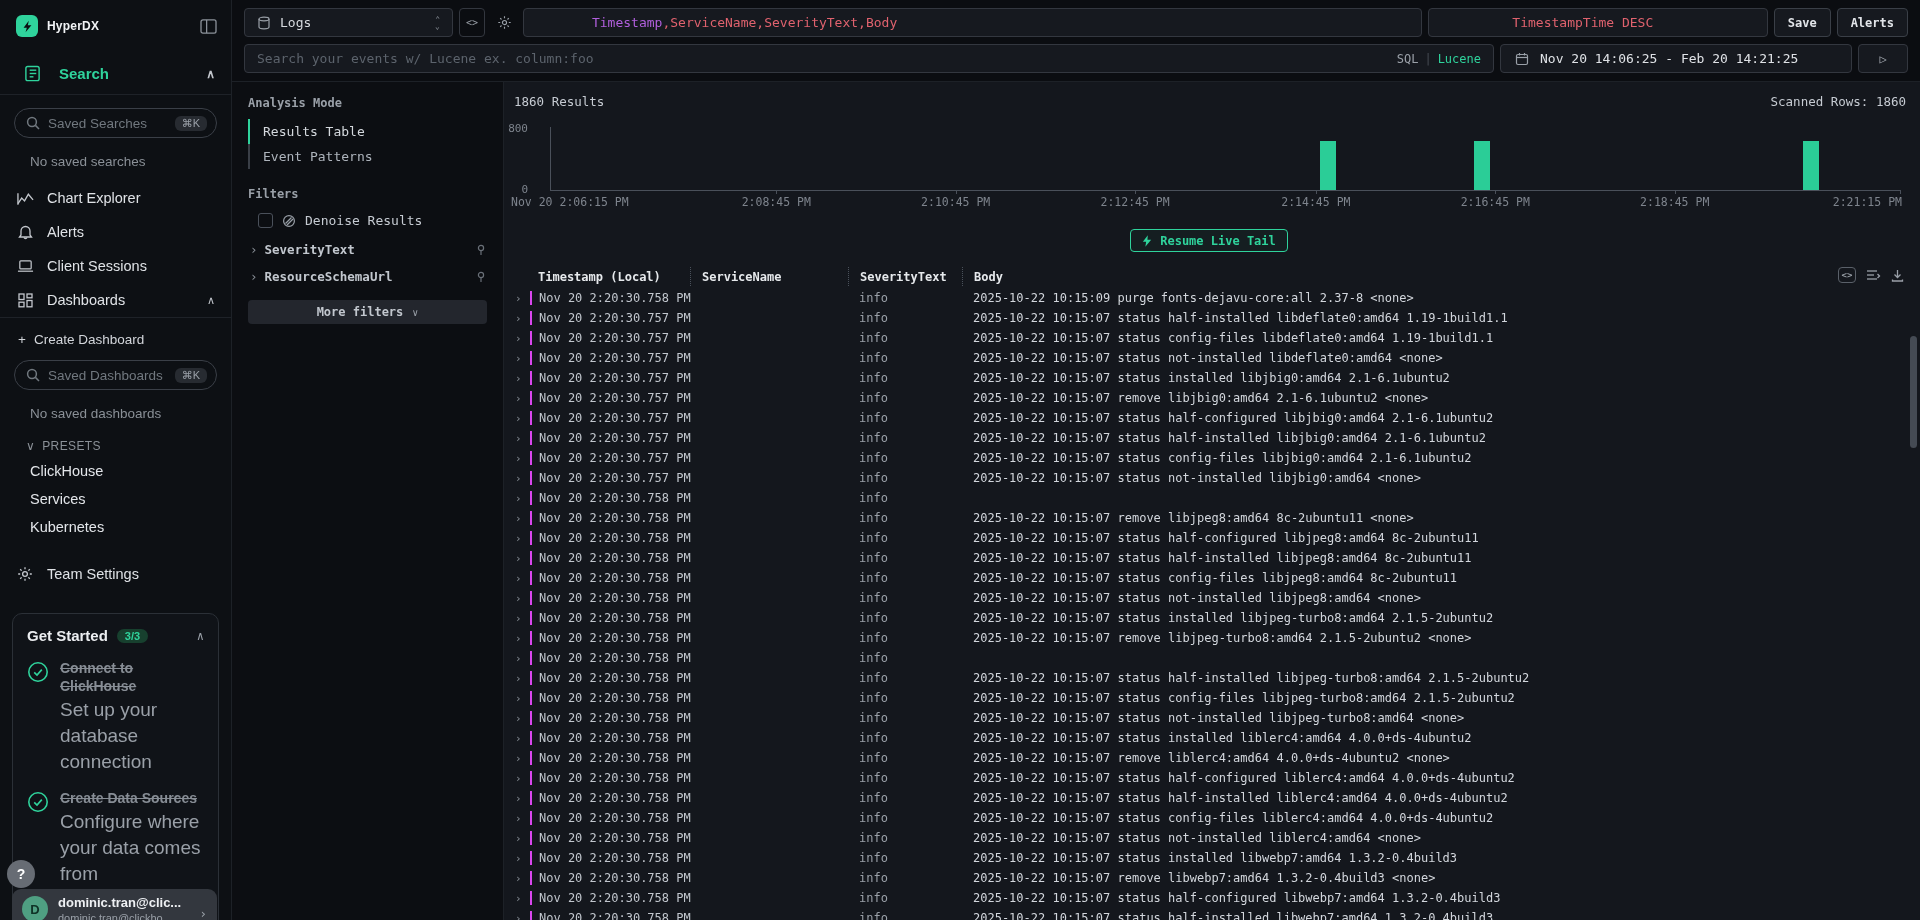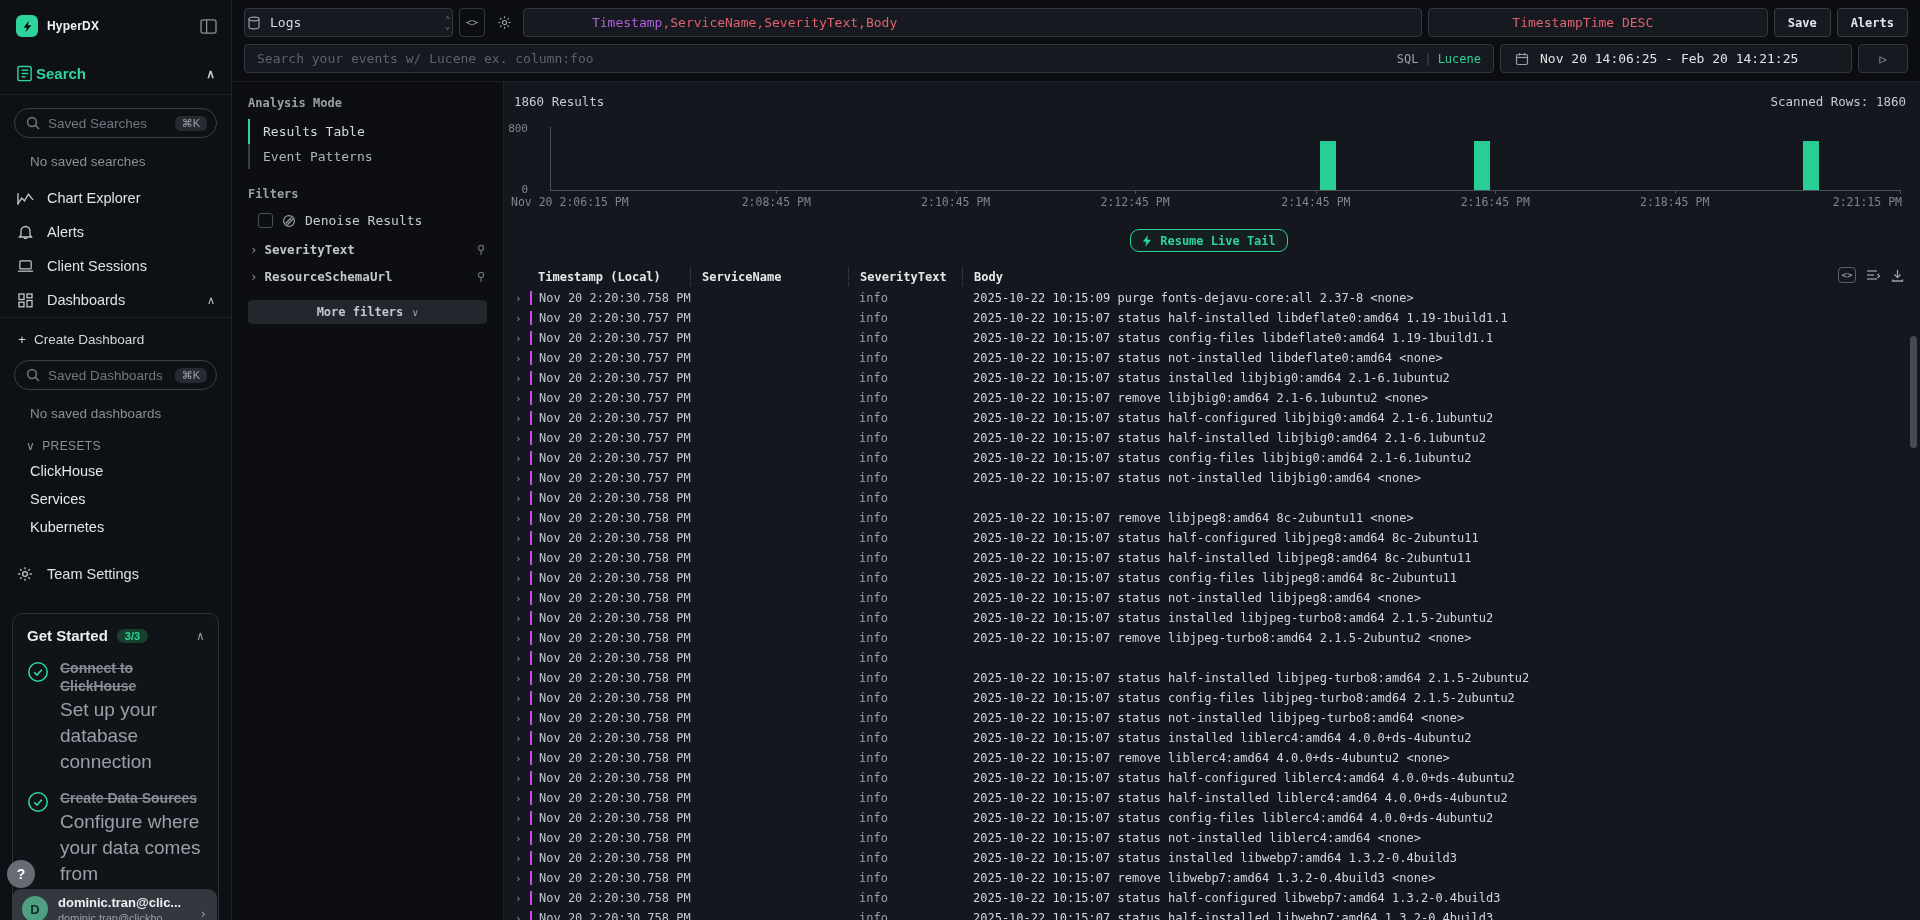--- a/index.html
+++ b/index.html
@@ -10,21 +10,21 @@
     font-size:12px; display:flex;
   }
   svg { display:block; }
 
   
   .sidebar { width:232px; min-width:232px; height:920px; background:#0d1014; border-right:1px solid #1d2127; position:relative; overflow:hidden; }
   .logo-row { display:flex; align-items:center; gap:9px; padding:15px 14px 10px 16px; }
   .logo-badge { width:22px; height:22px; border-radius:6px; background:#2fd39c; display:flex; align-items:center; justify-content:center; }
   .logo-name { font-family:"Liberation Sans",sans-serif; font-weight:bold; font-size:12px; color:#f2f4f6; letter-spacing:.2px; }
   .collapse-btn { margin-left:auto; color:#8b9199; cursor:pointer; }
-  .side-section-hdr { display:flex; align-items:center; gap:3px; padding:18px 16px 12px 16px; color:#2fd39c; font-family:"Liberation Sans",sans-serif; font-weight:bold; font-size:15px; }
+  .side-section-hdr { display:flex; align-items:center; gap:18px; padding:18px 16px 12px 24px; color:#2fd39c; font-family:"Liberation Sans",sans-serif; font-weight:bold; font-size:15px; }
   .side-section-hdr .chev { margin-left:auto; color:#c3c7cd; font-size:12px; }
   .side-divider { border-top:1px solid #1e2228; }
   .pill { margin:13px 14px 0 14px; height:30px; border:1px solid #3a3f47; border-radius:16px; display:flex; align-items:center; padding:0 9px 0 11px; gap:8px; background:transparent; }
   .pill input { flex:1; min-width:0; background:transparent; border:none; outline:none; color:#aab0b8; font-family:"Liberation Sans",sans-serif; font-size:13.5px; }
   .pill input::placeholder { color:#71787f; }
   .kbd { background:#272b31; border-radius:6px; padding:1px 7px; font-size:11px; color:#9aa0a8; font-family:"Liberation Sans",sans-serif; }
   .muted-line { padding:16px 16px 2px 30px; color:#8a9097; font-family:"Liberation Sans",sans-serif; font-size:13.5px; }
   .nav-list { margin-top:10px; }
   .nav-item { display:flex; align-items:center; gap:13px; padding:9px 16px; color:#dfe2e6; font-family:"Liberation Sans",sans-serif; font-size:14.5px; cursor:pointer; }
   .nav-item .icon { color:#c3c7cd; width:18px; display:flex; justify-content:center; }
@@ -48,21 +48,21 @@
   .avatar { width:26px; height:26px; border-radius:50%; background:#4f9f82; color:#0f3226; font-family:"Liberation Sans",sans-serif; font-weight:bold; font-size:13px; display:flex; align-items:center; justify-content:center; margin-top:1px; }
   .user-name { font-family:"Liberation Sans",sans-serif; font-weight:bold; font-size:13px; color:#eef0f3; }
   .user-sub { font-family:"Liberation Sans",sans-serif; font-size:11px; color:#9aa0a8; margin-top:2px; }
   .user-chev { margin-left:auto; color:#9aa0a8; font-size:13px; align-self:center; }
 
   
   .right { flex:1; display:flex; flex-direction:column; min-width:0; }
   .topbar { padding:8px 12px; display:flex; flex-direction:column; gap:7px; background:#0b0d11; }
   .tb-row { display:flex; gap:6px; height:29px; align-items:stretch; }
   .box { background:#16191f; border:1px solid #33373f; border-radius:4px; display:flex; align-items:center; }
-  .source-select { width:209px; padding:0 2px; gap:9px; color:#d6d9de; font-size:13px; cursor:pointer; }
+  .source-select { width:209px; padding:0 12px; gap:9px; color:#d6d9de; font-size:13px; cursor:pointer; }
   .updown { margin-left:auto; color:#8b9199; display:flex; flex-direction:column; line-height:6px; font-size:8px; }
   .icon-btn { width:26px; display:flex; align-items:center; justify-content:center; color:#9aa0a8; cursor:pointer; }
   .icon-btn.boxed { border:1px solid #33373f; border-radius:4px; font-size:10px; }
   .sql-box { flex:1; padding:0 12px; font-size:13px; white-space:nowrap; overflow:hidden; cursor:text; }
   .kw { color:#c9ced5; font-weight:bold; margin-right:9px;margin-top:48px; }
   .tok-purple { color:#b15fdd; }
   .tok-pink { color:#e0626e;text-align:center; }
   .order-box { width:340px; padding:0 12px; font-size:13px; white-space:nowrap; overflow:hidden; cursor:text; }
   .tb-btn { padding:0 13px; border:1px solid #3a3f47; border-radius:4px; background:#16191f; color:#e2e5e9; font-weight:bold; font-size:12px; display:flex; align-items:center; cursor:pointer; font-family:inherit; }
   .search-box { flex:1; padding:0 12px; gap:6px; cursor:text; }
@@ -96,21 +96,21 @@
   .chart { display:flex; margin:18px 8px 0 0; height:64px; }
   .ylabels { width:40px; position:relative; color:#7e848d; font-size:11px; }
   .ylabels span { position:absolute; right:22px; }
   .ylabels .yt { top:-5px; } .ylabels .yb { bottom:-5px; }
   .plot { flex:1; position:relative; border-left:1px solid #4a505a; border-bottom:1px solid #4a505a; }
   .bar { position:absolute; bottom:0; width:16px; background:#2bcd97; transform:translateX(-50%); }
   .xtickmark { position:absolute; bottom:-4px; width:1px; height:4px; background:#4a505a; }
   .xlabels { position:absolute; top:100%; left:0; right:0; height:18px; color:#7e848d; font-size:11.5px; }
   .xlabels span { position:absolute; top:5px; white-space:nowrap; }
   .livetail-row { margin-top:38px; text-align:center; }
-  .livetail-btn { display:inline-flex; align-items:center; gap:8px; border:1px solid #2fd39c; color:#2fd39c; border-radius:9px; height:23px; padding:0 11px; font-weight:bold; font-size:12px; background:rgba(47,211,156,0.04); cursor:pointer; font-family:inherit; }
+  .livetail-btn { display:inline-flex; align-items:center; gap:8px; border:1px solid #2fd39c; color:#2fd39c; border-radius:4px; height:23px; padding:0 11px; font-weight:bold; font-size:12px; background:rgba(47,211,156,0.04); cursor:pointer; font-family:inherit; }
 
   .thead { display:flex; align-items:center; height:19px; margin-top:15px; font-weight:bold; font-size:12px; color:#e6e9ec; position:relative; }
   .c-exp { width:20px; }
   .c-ts { width:160px; padding-left:8px; }
   .c-svc { width:158px; padding-left:11px; border-left:1px dotted #4a515b; }
   .c-sev { width:114px; padding-left:11px; border-left:1px dotted #4a515b; }
   .c-body { flex:1; padding-left:11px; border-left:1px dotted #4a515b; min-width:0; }
   .thead .c-svc,.thead .c-sev,.thead .c-body { align-self:stretch; display:flex; align-items:center; }
   .table-tools { position:absolute; right:4px; top:0; display:flex; align-items:center; gap:10px; color:#9aa0a8; }
   .tool { cursor:pointer; display:flex; align-items:center; justify-content:center; }

